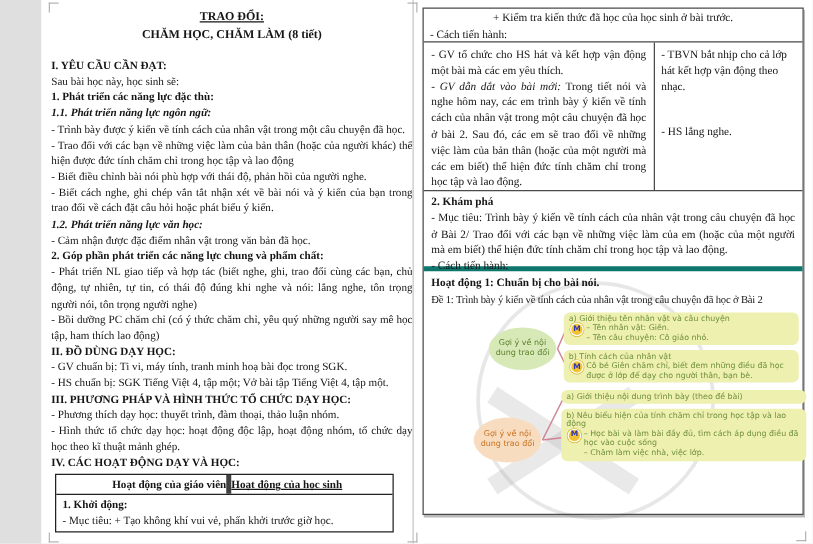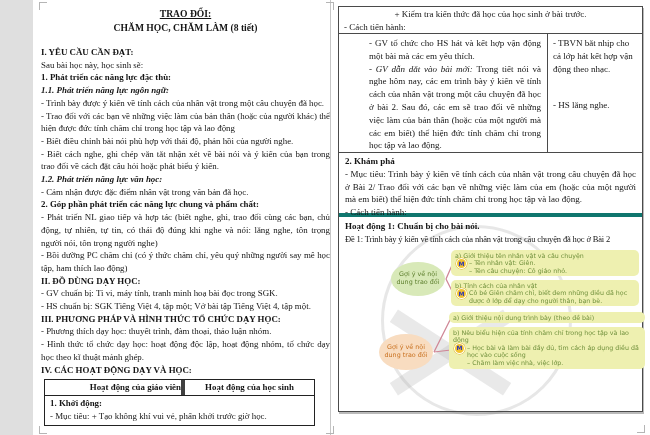--- a/index.html
+++ b/index.html
@@ -17,35 +17,35 @@
   .titles{text-align:center;margin-bottom:12px;line-height:13px;padding-top:3px;}
   .t1{font-weight:bold;text-decoration:underline;font-size:9.6px;}
   .t2{font-weight:bold;font-size:9.6px;margin-top:1px;}
   p{margin:0;}
   .b{font-weight:bold;}
   .bi{font-weight:bold;font-style:italic;}
   .j{text-align:justify;}
   .ltable{margin:3px 0 0 3px;width:271px;border:1px solid #222;box-sizing:border-box;}
   .ltable-head{display:flex;border-bottom:1px solid #222;font-weight:bold;}
   .ltable-head .hc1{width:140px;border-right:4px solid #404040;text-align:right;padding:1px 0;box-sizing:border-box;}
-  .ltable-head .hc2{flex:1;text-align:center;padding:1px 0;}
+  .ltable-head .hc2{flex:1;padding:1px 0;text-decoration:underline;}
   .ltable-body{padding:1px 5px 3px;}
 
   
   .rtable{
     position:absolute;left:7px;top:6px;width:305px;height:406px;z-index:2;
     border:1px solid #4a4a4a;box-sizing:border-box;
     font-size:9px;line-height:12.8px;
     box-shadow:1px 2px 0 rgba(130,130,130,.55);
   }
   .r1{height:27px;border-bottom:1px solid #4a4a4a;box-sizing:border-box;padding-top:1px;}
   .r1-c1{text-align:center;}
   .r1-c2{padding-left:5px;}
   .r2{display:flex;height:119px;border-bottom:1px solid #4a4a4a;box-sizing:border-box;}
-  .gvcell{width:185px;border-right:1px solid #4a4a4a;box-sizing:border-box;padding:3px 6px;text-align:justify;margin-left:24px;}
+  .gvcell{width:185px;border-right:1px solid #4a4a4a;box-sizing:border-box;padding:3px 6px;text-align:justify;}
   .hscell{flex:1;padding:3px 5px;box-sizing:border-box;}
   .hs-p2{margin-top:24px;}
   .ital{font-style:italic;}
   .r3{height:64px;border-bottom:4px solid #0f766e;box-sizing:border-box;padding:2px 6px;}
   .r3 .obj{text-align:justify;}
   .r4{padding:3px 4px 0 6px;}
   .de1{white-space:nowrap;overflow:hidden;font-size:8.5px;letter-spacing:-0.15px;}
   .de2{text-align:justify;margin-top:3px;}
 
   

